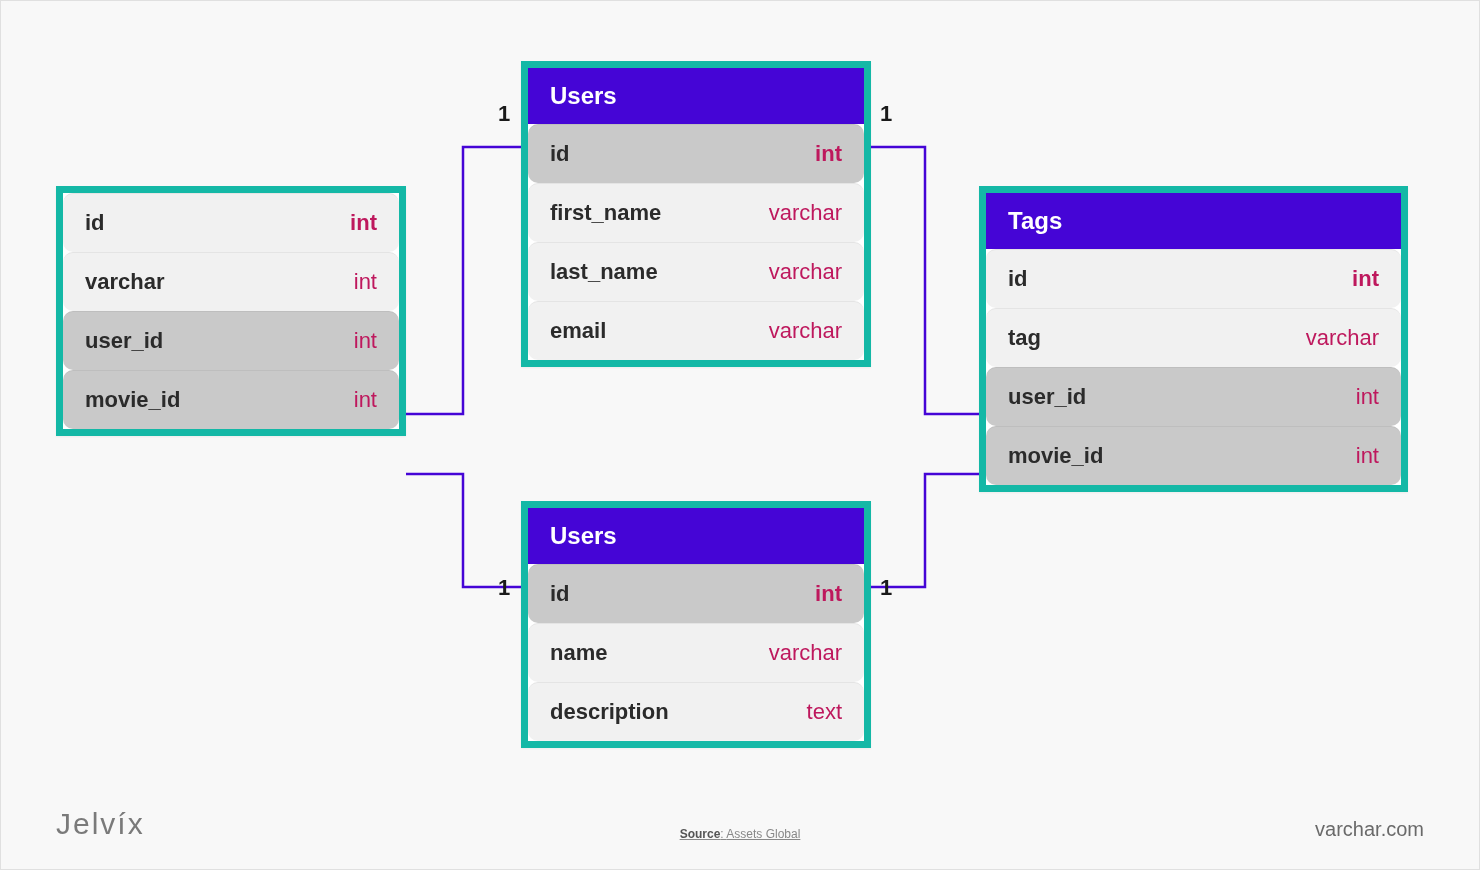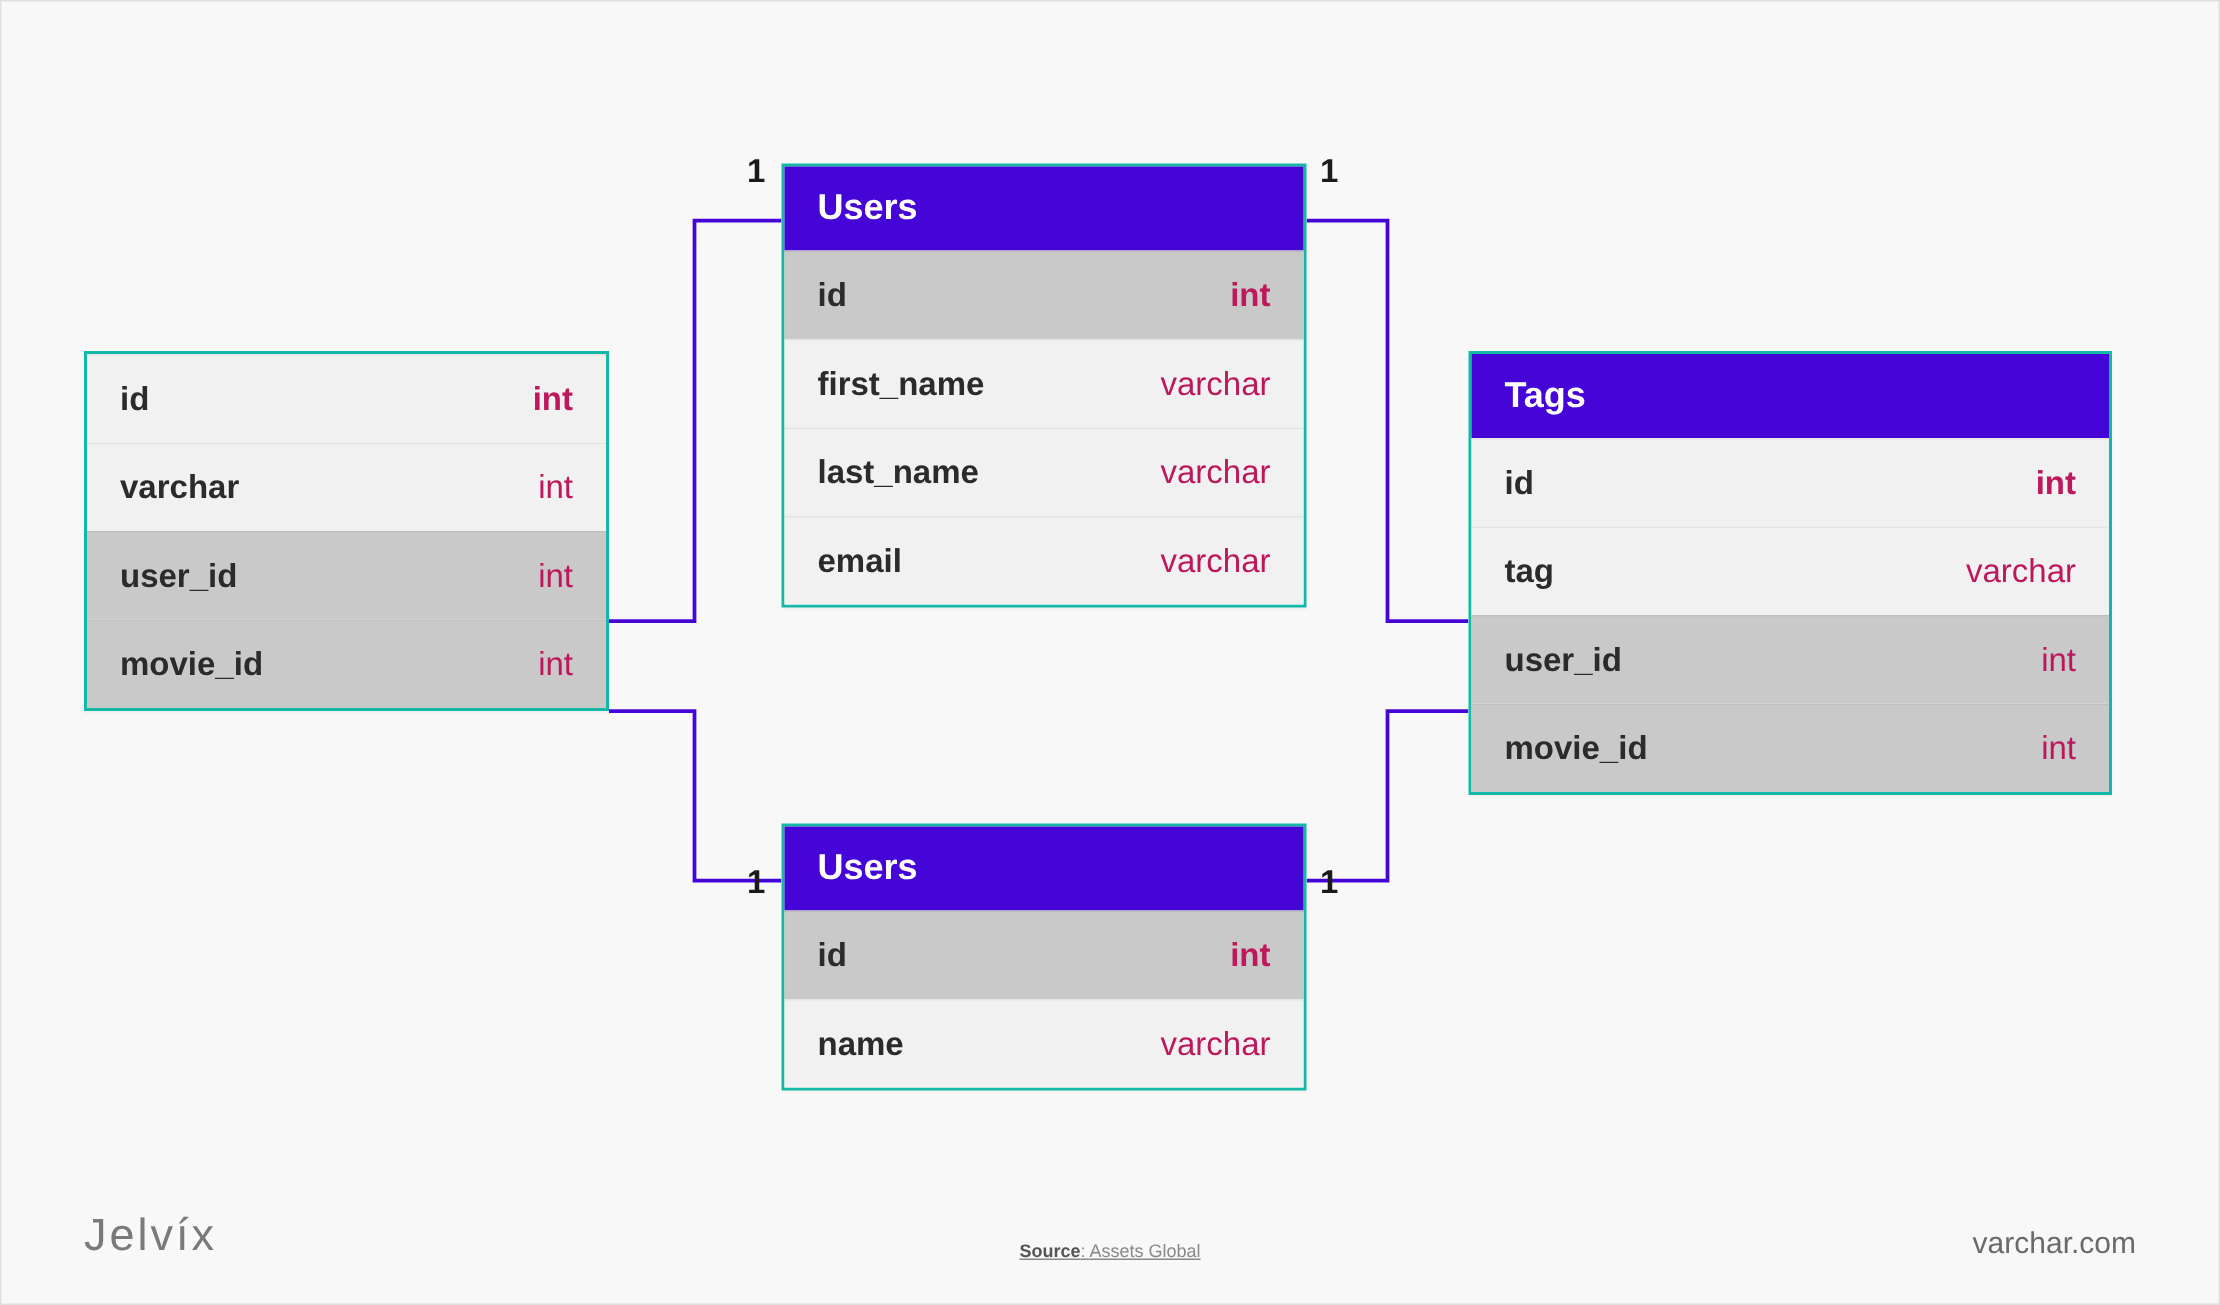--- a/index.html
+++ b/index.html
@@ -11,40 +11,40 @@
       position: relative;
       border: 1px solid #e0e0e0;
     }
     .canvas {
       width: 100%;
       height: 100%;
       position: relative;
     }
     .table-box {
       position: absolute;
-      border: 2px solid #14b8a6;
+      border: 7px solid #14b8a6;
       background: #fff;
       box-shadow: 0 1px 2px rgba(0,0,0,0.05);
-      margin-top: 48px;
     }
     .table-header {
       background: #4505d6;
       color: #ffffff;
       font-weight: 700;
       font-size: 24px;
       padding: 14px 22px;
     }
     .table-row {
       display: flex;
       justify-content: space-between;
       align-items: center;
       padding: 16px 22px;
       font-size: 22px;
       color: #2b2b2b;
       border-top: 1px solid rgba(0,0,0,0.05);
+      border-radius: 10px;
     }
     .table-row.light { background: #f1f1f1; }
     .table-row.shade { background: #c9c9c9; }
     .col-name { font-weight: 700; }
     .col-type { font-weight: 400; color: #be185d; }
     .bold .col-name,
     .bold .col-type { font-weight: 700; }
 
     .cardinality {
       position: absolute;
@@ -154,20 +154,24 @@
     <div class="table-box" style="left: 520px; top: 500px; width: 350px;">
       <div class="table-header">Users</div>
       <div class="table-row shade bold">
         <span class="col-name">id</span>
         <span class="col-type">int</span>
       </div>
       <div class="table-row light">
         <span class="col-name">name</span>
         <span class="col-type">varchar</span>
       </div>
+      <div class="table-row light">
+        <span class="col-name">description</span>
+        <span class="col-type">text</span>
+      </div>
     </div>
     <div class="table-box" style="left: 978px; top: 185px; width: 429px;">
       <div class="table-header">Tags</div>
       <div class="table-row light bold">
         <span class="col-name">id</span>
         <span class="col-type">int</span>
       </div>
       <div class="table-row light">
         <span class="col-name">tag</span>
         <span class="col-type">varchar</span>

